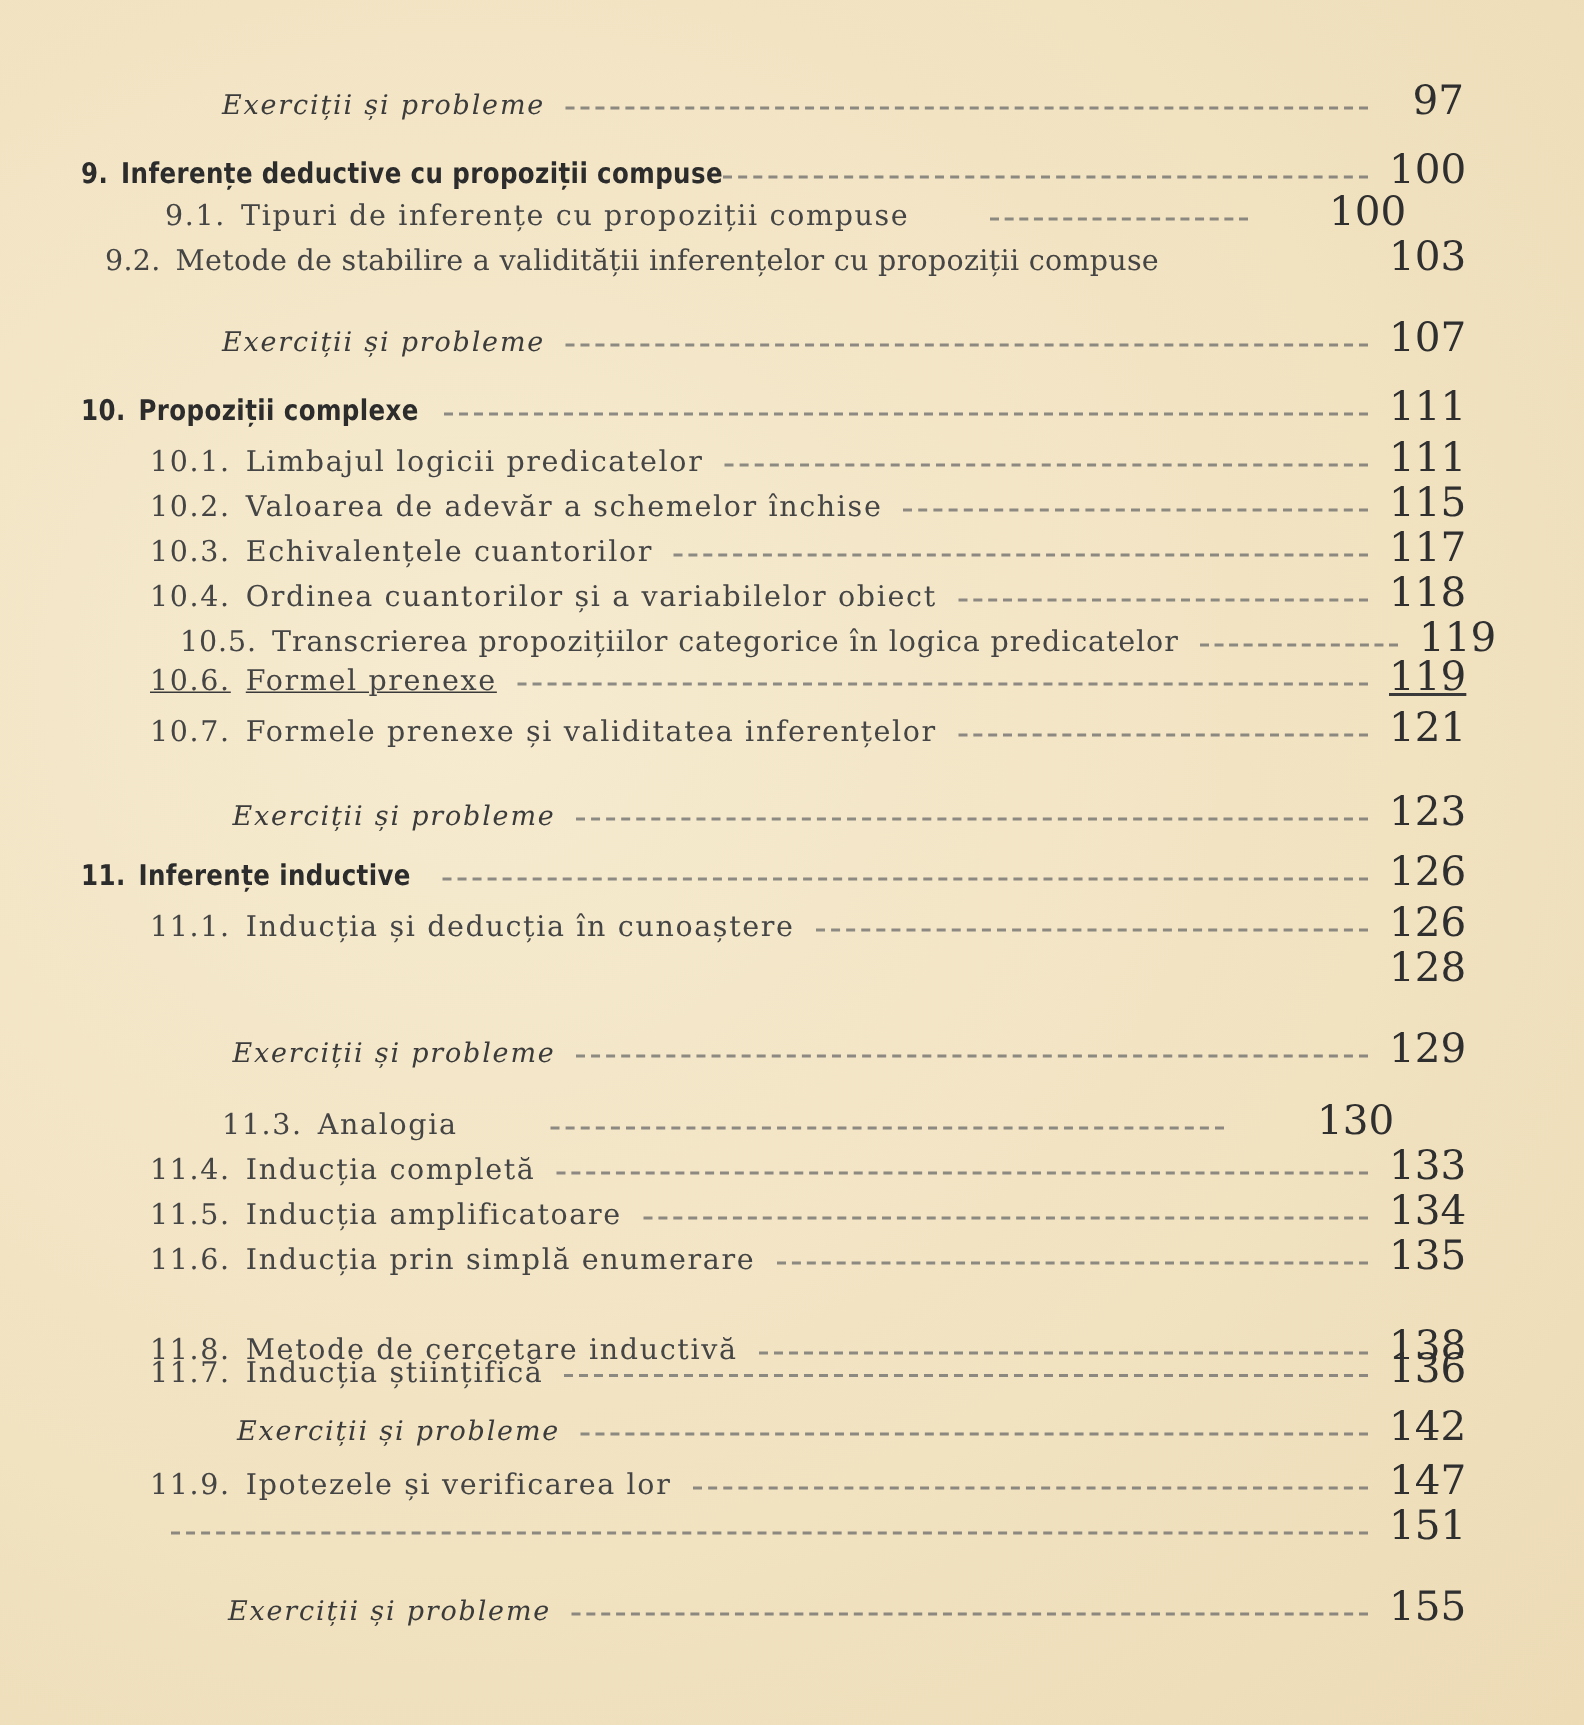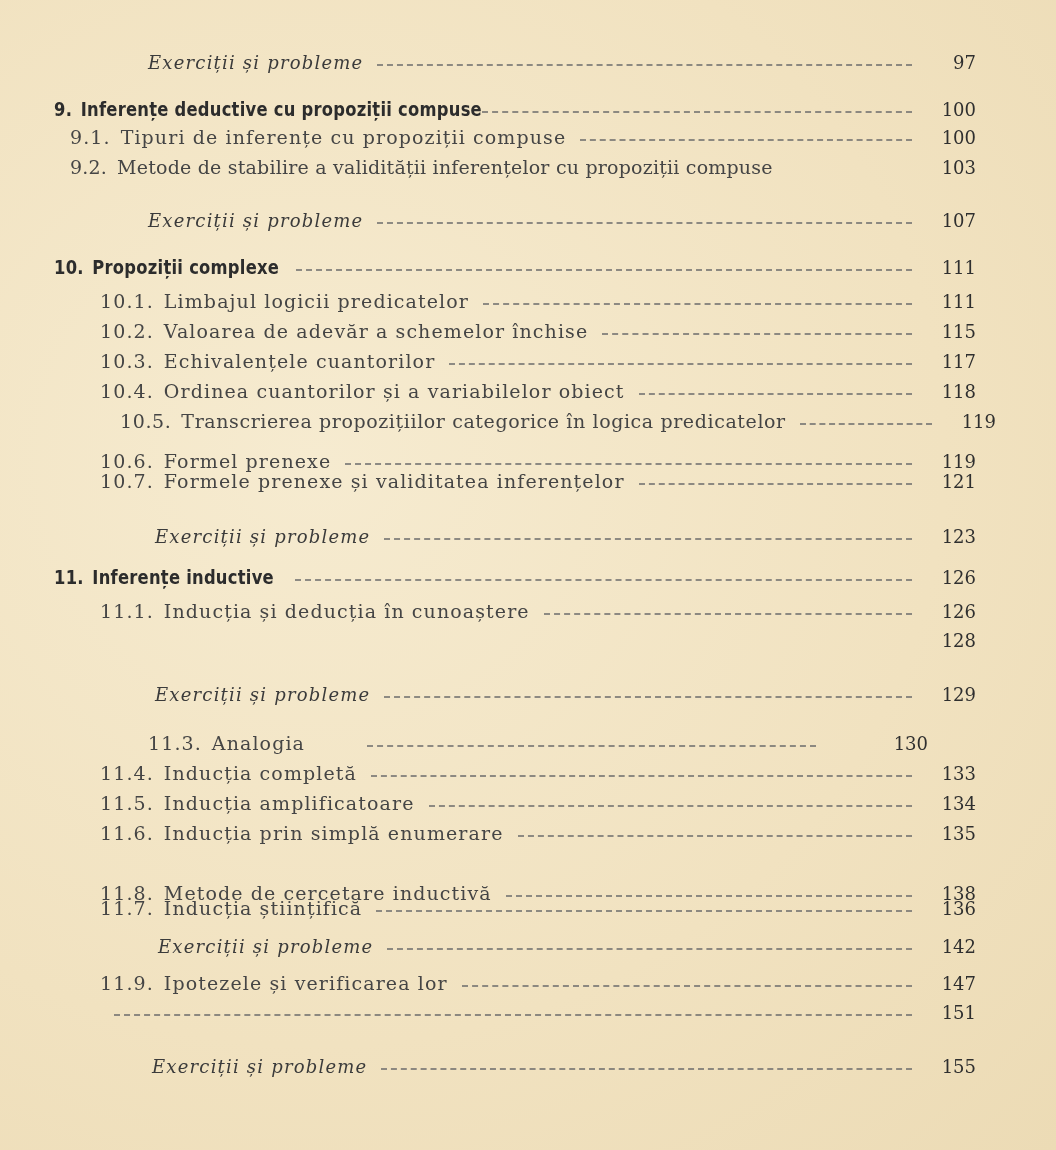--- a/index.html
+++ b/index.html
@@ -16,21 +16,21 @@
     position: absolute; left: 0; width: 1056px; height: 30px;
     display: flex; align-items: baseline;
   }
   .row .title { white-space: nowrap; }
   .row .leader {
     flex: 1; height: 0; margin: 0 14px;
     border-bottom: 2px dashed #6b6b6b; transform: translateY(-3px);
     opacity: 0.75;
   }
   .row .page-num {
-    width: 50px; text-align: right; font-size: 18px; color: #2f2f2f;
+    width: 50px; text-align: right; font-size: 27px; color: #2f2f2f;
   }
   .row.chapter .title {
     font-family: "DejaVu Sans", "Liberation Sans", sans-serif;
     font-weight: bold; font-size: 19px; letter-spacing: 0.3px; color: #2c2c2c;
     transform: scaleX(0.86); transform-origin: left;
   }
   .row.section .title { font-size: 19px; letter-spacing: 1.1px; color: #454545; }
   .row.exercise .title { font-style: italic; font-size: 18px; letter-spacing: 1.2px; color: #3b3b3b; }
   .num { margin-right: 10px; }
 </style>
@@ -48,21 +48,21 @@
     </div>
 
   <div class="row chapter" style="top:98px;">
       <span style="width:54px"></span>
       <span class="title"><span class="num">9.</span><span>Inferențe deductive cu propoziții compuse</span></span>
       <span class="leader" style="margin-left:-70px"></span>
       <span class="page-num">100</span>
       <span style="width:80px"></span>
     </div>
 
-  <div class="row section" style="top:126px;">
+  <div class="row section" style="top:126px;gap:40px;">
       <span style="width:70px"></span>
       <span class="title"><span class="num">9.1.</span><span>Tipuri de inferențe cu propoziții compuse</span></span>
       <span class="leader"></span>
       <span class="page-num">100</span>
       <span style="width:80px"></span>
     </div>
 
   <div class="row section" style="top:156px;">
       <span style="width:70px"></span>
       <span class="title" style="letter-spacing:0.2px"><span class="num">9.2.</span><span>Metode de stabilire a validității inferențelor cu propoziții compuse</span></span>
@@ -120,21 +120,21 @@
     </div>
 
   <div class="row section" style="top:410px;padding-left:20px;">
       <span style="width:100px"></span>
       <span class="title" style="letter-spacing:0.6px"><span class="num">10.5.</span><span>Transcrierea propozițiilor categorice în logica predicatelor</span></span>
       <span class="leader"></span>
       <span class="page-num">119</span>
       <span style="width:80px"></span>
     </div>
 
-  <div class="row section" style="top:450px;">
+  <div class="row section" style="top:436px;text-decoration:underline;">
       <span style="width:100px"></span>
       <span class="title"><span class="num">10.6.</span><span>Formel prenexe</span></span>
       <span class="leader"></span>
       <span class="page-num">119</span>
       <span style="width:80px"></span>
     </div>
 
   <div class="row section" style="top:470px;">
       <span style="width:100px"></span>
       <span class="title"><span class="num">10.7.</span><span>Formele prenexe și validitatea inferențelor</span></span>

